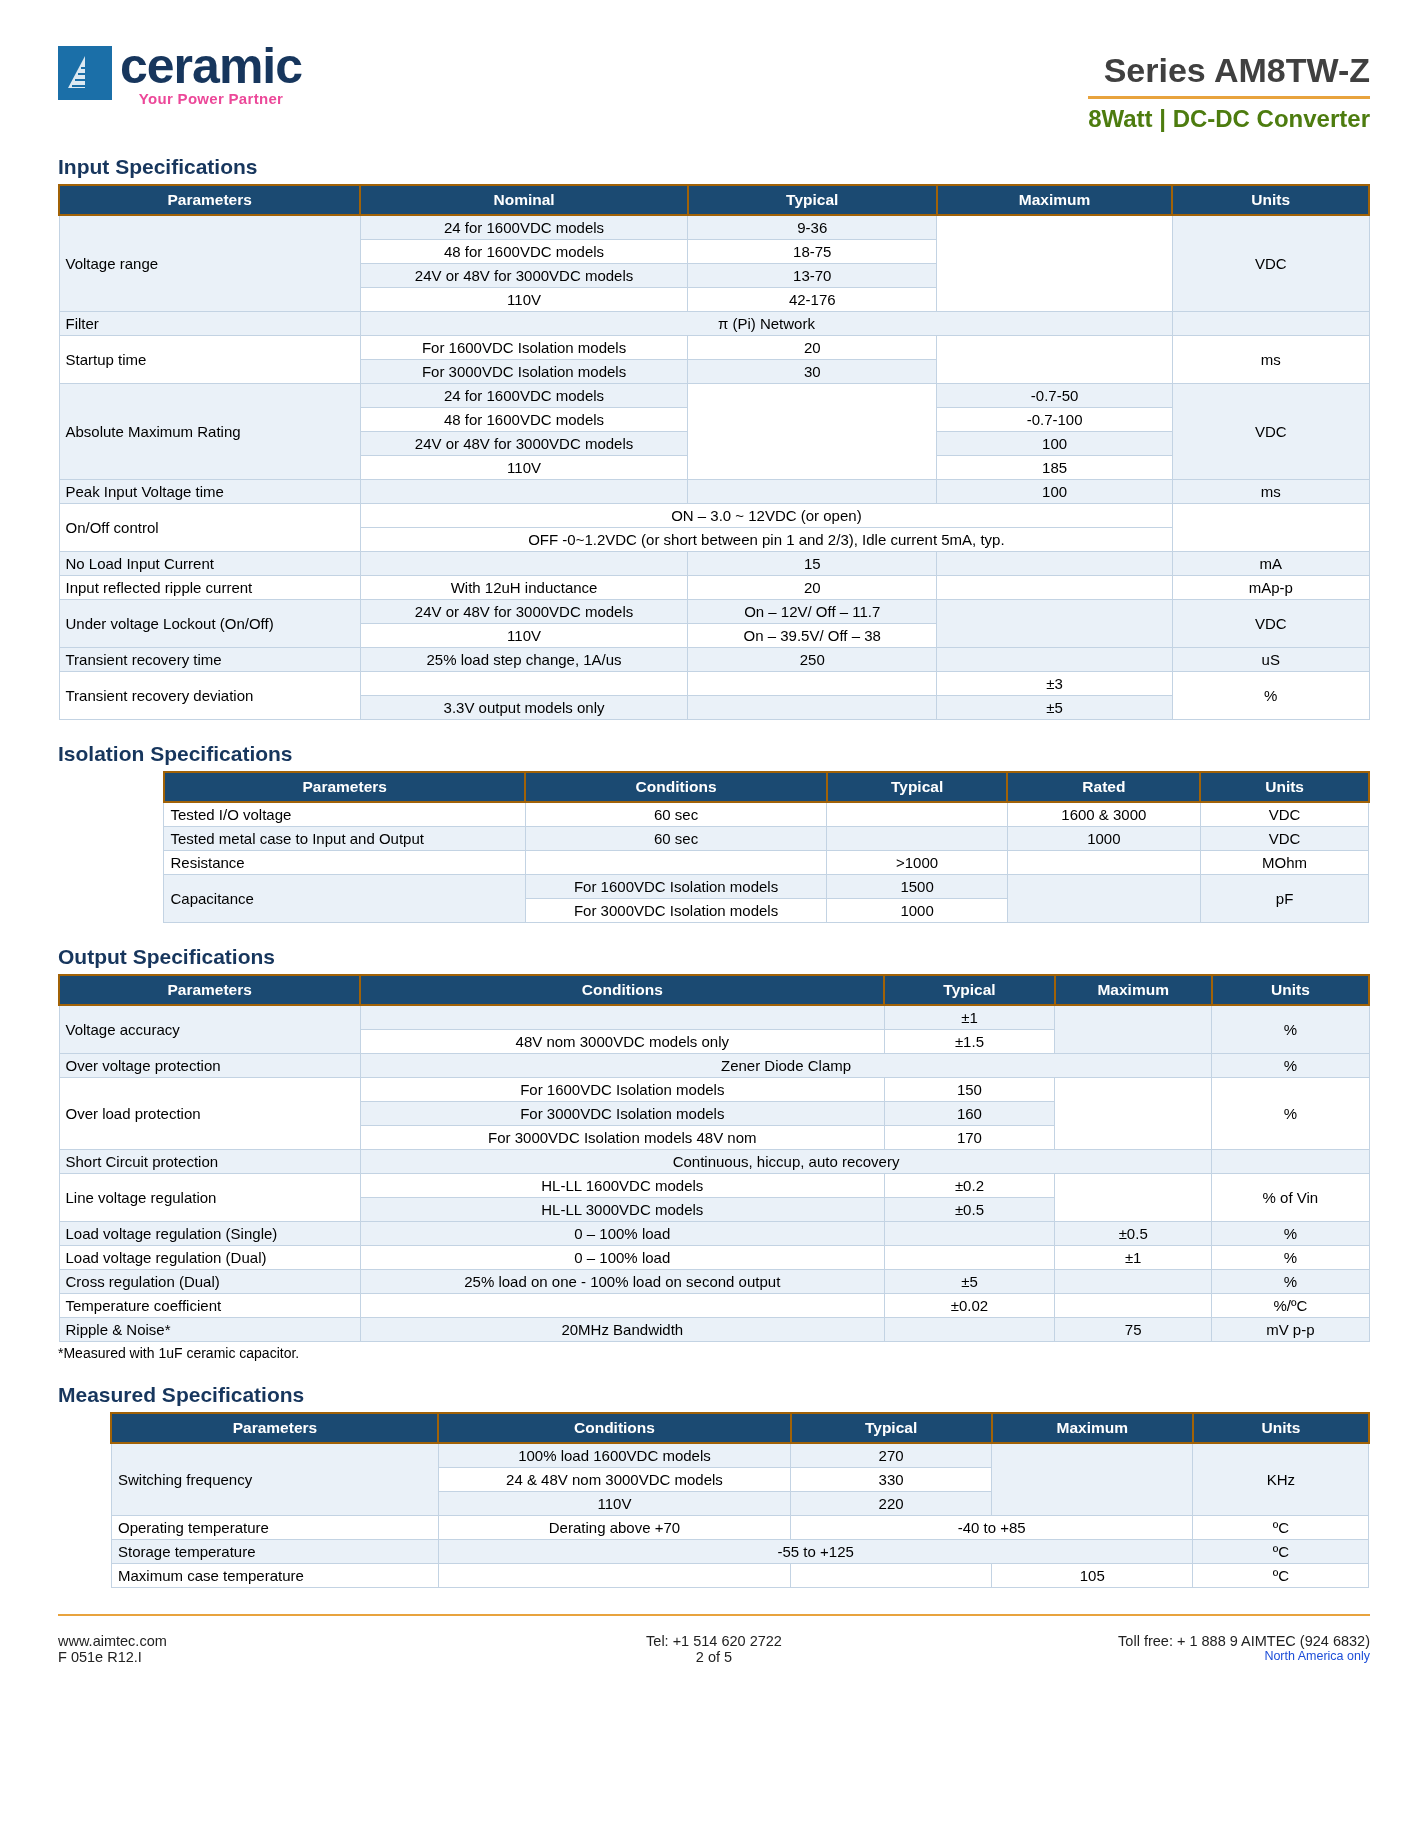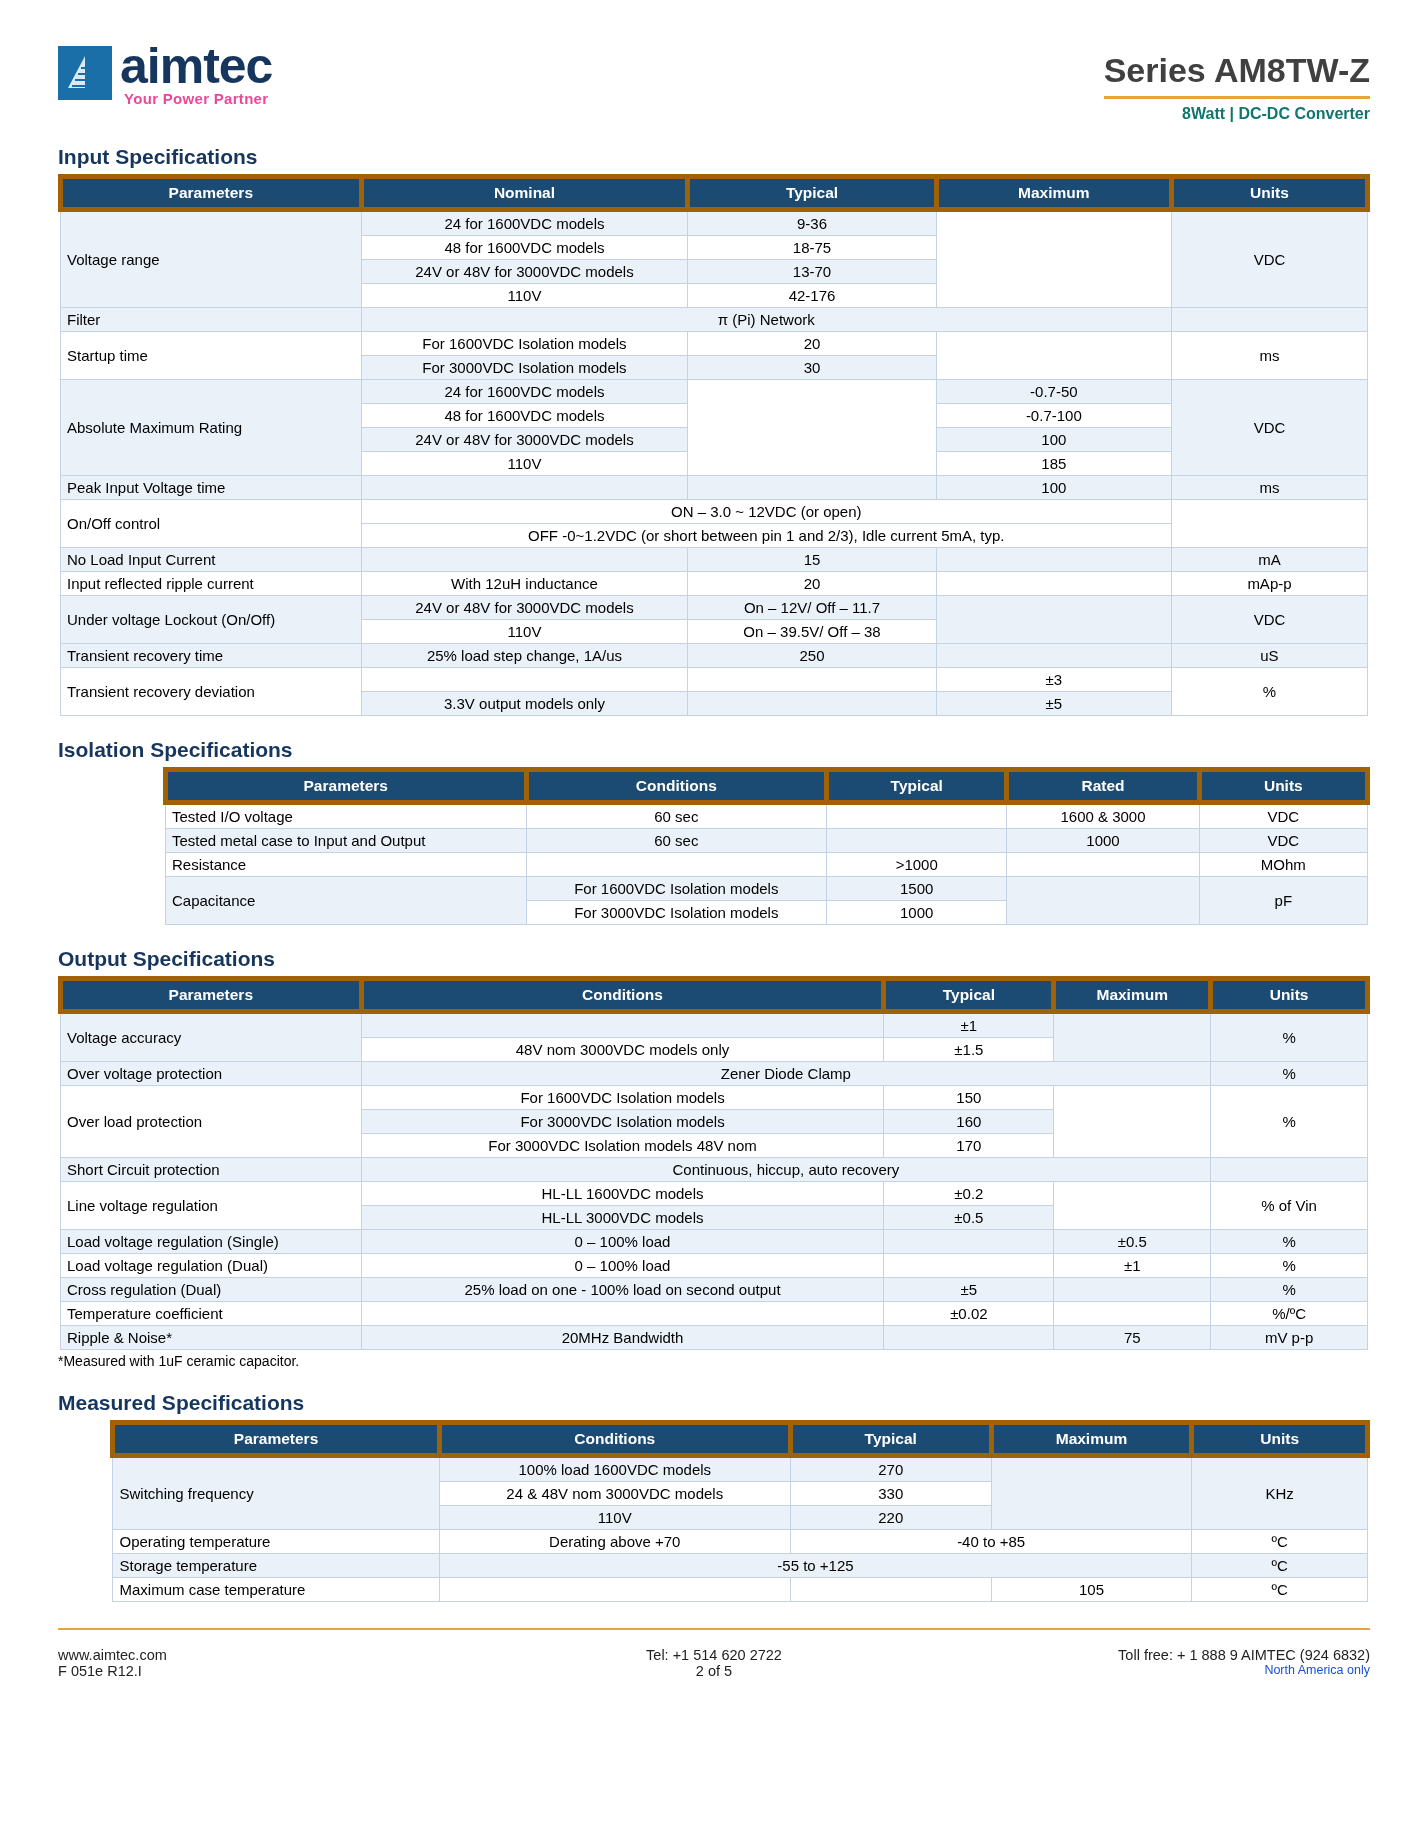--- a/index.html
+++ b/index.html
@@ -15,32 +15,32 @@
   
   .header { display:flex; align-items:flex-start; justify-content:space-between; }
   .logo-block { display:flex; align-items:flex-start; }
   .logo-mark { width:54px; height:54px; margin-top:6px; position:relative; }
   .logo-mark svg { display:block; }
   .logo-text-wrap { margin-left:8px; }
   .logo-word { font-size:50px; font-weight:bold; color:#17365d; letter-spacing:-1px; line-height:52px; }
   .logo-tag { font-size:15px; font-weight:bold; color:#ec4899; letter-spacing:0.3px; margin-top:-2px; text-align:center; }
   .title-block { text-align:right; padding-top:10px; }
   .doc-title { font-size:34px; font-weight:bold; color:#404040; line-height:40px; }
-  .doc-sub { font-size:16px; font-weight:bold; color:#0f766e; margin-top:6px; }
+  .doc-sub { font-size:24px; font-weight:bold; color:#4d7c0f; margin-top:6px; }
   .rule { height:3px; background:#e8a33d; margin:6px 0 2px 0; }
 
   
   h2.sec {
     font-size:21px; color:#17365d; font-weight:bold;
     margin:22px 0 5px 0;
   }
   table { border-collapse:collapse; width:100%; font-size:15px; }
   th {
     background:#1b4a72; color:#fff; font-weight:bold; font-size:15.5px;
-    padding:5px 4px; text-align:center; border:5px solid #a16207;
+    padding:5px 4px; text-align:center; border:2px solid #a16207;
   }
   td {
     border:1px solid #c3d3e3; padding:3px 6px; vertical-align:middle;
     background:#ffffff; height:24px;
   }
   td.alt { background:#eaf1f8; }
   td.c { text-align:center; }
   td.l { text-align:left; }
   .note { font-size:14px; margin-top:3px; }
 
@@ -70,21 +70,21 @@
           <polygon points="10,42 27,10 27,42" fill="#ffffff" opacity="0.85"></polygon>
           <g stroke="#1b6fa8" stroke-width="2">
             <line x1="14" y1="40" x2="27" y2="40"></line>
             <line x1="17" y1="34" x2="27" y2="34"></line>
             <line x1="20" y1="28" x2="27" y2="28"></line>
             <line x1="23" y1="22" x2="27" y2="22"></line>
           </g>
         </svg>
       </div>
       <div class="logo-text-wrap">
-        <div class="logo-word">aimtec</div>
+        <div class="logo-word">ceramic</div>
         <div class="logo-tag">Your Power Partner</div>
       </div>
     </div>
     <div class="title-block">
       <div class="doc-title">Series AM8TW-Z</div>
       <div class="rule"></div>
       <div class="doc-sub">8Watt | DC-DC Converter</div>
     </div>
   </div>
 

